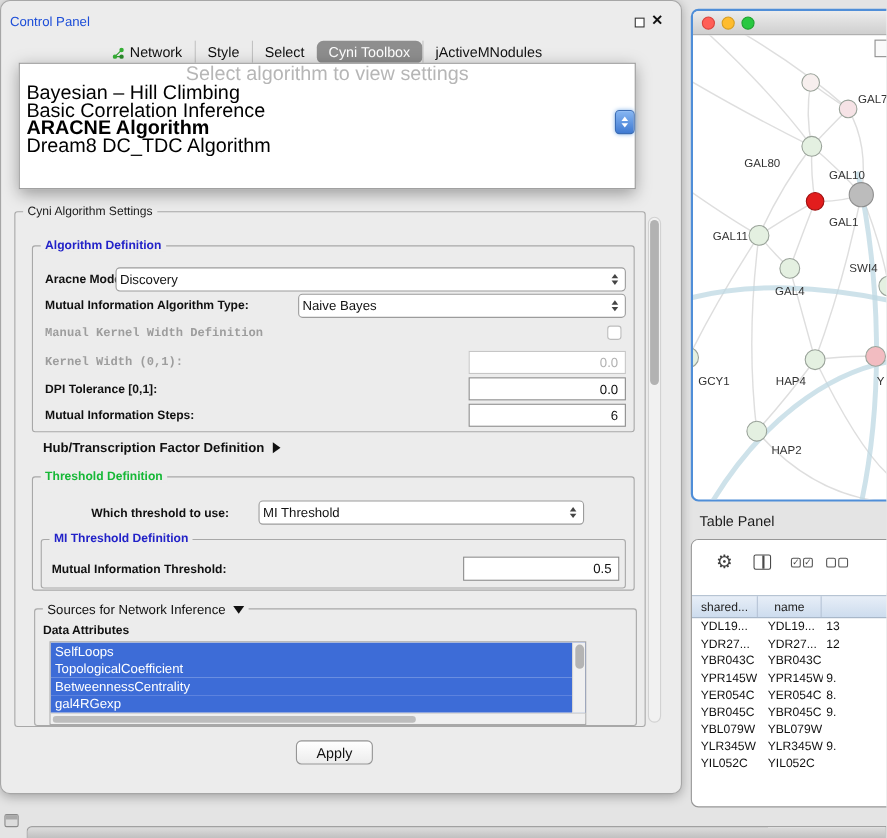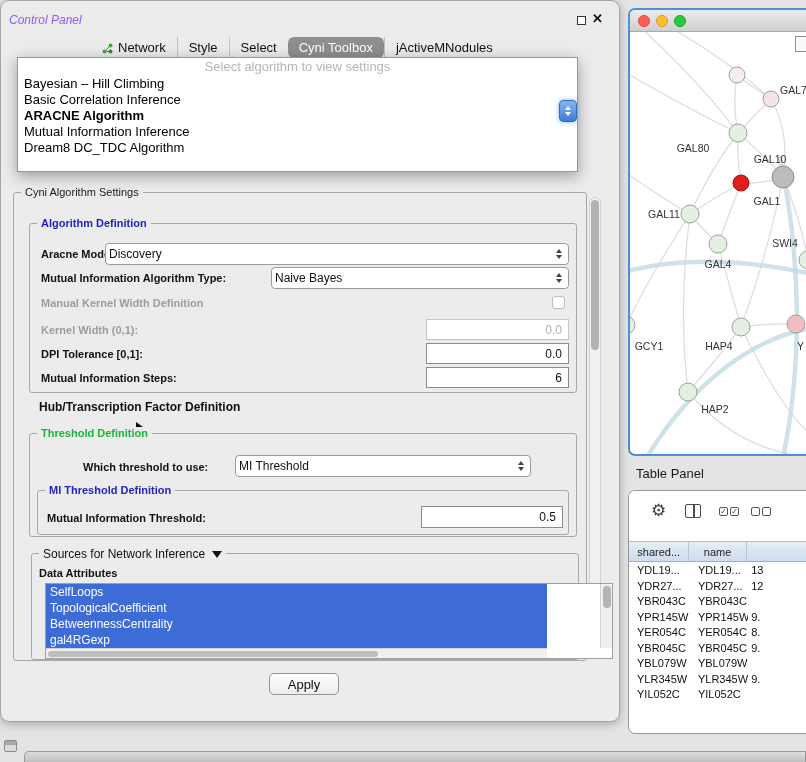--- a/index.html
+++ b/index.html
@@ -4,72 +4,72 @@
 <style>
   * { margin:0; padding:0; box-sizing:border-box; }
   html,body { background:#e6e6e6; }
   #screen { position:relative; width:806px; height:762px; background:#e4e4e4;
             font-family:"Liberation Sans", sans-serif; overflow:hidden; color:#111; }
   .abs { position:absolute; }
 
   
   .cpanel { left:0; top:8; width:620px; height:722px; background:#ececec;
             border:1px solid #a6a6a6; border-radius:9px; box-shadow:0 2px 10px rgba(0,0,0,.28); }
-  .cp-title { left:8px; top:12px; font-size:12px; color:#8b5cf6;font-style:italic; }
+  .cp-title { left:8px; top:12px; font-size:12px; color:#1d4ed8; }
   .win-restore { left:576px; top:15px; width:9px; height:9px; border:1.5px solid #333; background:#fff; }
   .win-close { left:591px; top:10px; font-size:13px; font-weight:bold; color:#111; }
 
   .tabs { display:flex; align-items:center; font-size:13px; }
   .tabs-top { left:90px; top:35px; height:23px; }
   .tabs-bottom { left:144px; top:706px; height:23px; }
   .tab { padding:3px 11px; display:flex; align-items:center; gap:5px; color:#111; white-space:nowrap; }
   .tab:not(.sel):not(:first-child) { border-left:1px solid #c2c2c2; }
   .tab.sel { background:#8e8e8e; color:#fff; border-radius:6px; border-left:none; }
   .net-ic { display:inline-block; width:11px; height:11px; }
 
   
   .popup { left:17px; top:57px; width:561px; height:115px; background:#fff; z-index:25;
-           border:1px solid #979797; box-shadow:0 4px 14px rgba(0,0,0,.35); font-size:13px; }
+           border:1px solid #979797; box-shadow:0 4px 14px rgba(0,0,0,.35); font-size:18px; }
   .popup .ph { text-align:center; color:#b6b6b6; height:18px; line-height:18px; }
   .popup .item { height:16px; line-height:16px; padding:0 6px; color:#000; }
   .popup .item.bold { font-weight:bold; }
   .combo-cap { left:559px; top:100px; width:18px; height:22px; z-index:30; border-radius:4px;
                background:linear-gradient(#86b6f2,#3f7ad2); border:1px solid #3a6cb4;
                box-shadow:0 0 4px #7fb0e8; display:flex; flex-direction:column;
                align-items:center; justify-content:center; gap:2px; }
   .cap-tri-up { width:0;height:0;border-left:3px solid transparent;border-right:3px solid transparent;border-bottom:4px solid #fff; }
   .cap-tri-dn { width:0;height:0;border-left:3px solid transparent;border-right:3px solid transparent;border-top:4px solid #fff; }
 
   
   .group { border:1px solid #a8a8a8; border-radius:3px; }
   .group-label { background:#ececec; padding:0 4px; font-size:11px; white-space:nowrap; }
   .lbl-plain { color:#1a1a1a; font-size:11px; }
   .lbl-blue { color:#2222c8; font-weight:bold; }
   .lbl-green { color:#17b837; font-weight:bold; }
 
   .flabel { font-size:11px; font-weight:bold; color:#111; white-space:nowrap; }
-  .flabel.dis { color:#9d9d9d; }
+  .flabel.dis { color:#9d9d9d;font-family:Liberation Mono, monospace; }
 
   .combo { background:#fff; border:1px solid #9c9c9c; border-radius:4px; font-size:12px;
            display:flex; align-items:center; padding-left:3px; }
   .stepper { position:absolute; right:6px; top:50%; transform:translateY(-50%); display:flex; flex-direction:column; gap:2px; }
   .tri-up { width:0;height:0;border-left:3.5px solid transparent;border-right:3.5px solid transparent;border-bottom:4.5px solid #444; }
   .tri-dn { width:0;height:0;border-left:3.5px solid transparent;border-right:3.5px solid transparent;border-top:4.5px solid #444; }
 
   .field { background:#fff; border:1px solid #8b8b8b; font-size:12px; display:flex;
            align-items:center; justify-content:flex-end; padding-right:6px; }
   .field.dis { border-color:#c6c6c6; color:#b2b2b2; }
 
   .cbx { width:13px; height:13px; background:#fff; border:1px solid #bdbdbd; border-radius:3px; }
 
   .tri-right { width:0;height:0;border-top:5px solid transparent;border-bottom:5px solid transparent;border-left:7px solid #111; display:inline-block; }
   .tri-down  { width:0;height:0;border-left:5px solid transparent;border-right:5px solid transparent;border-top:7px solid #111; display:inline-block; }
 
   
-  .attr-list { left:44px; top:582px; width:568px; height:76px; background:#fff; border:1px solid #a0a0a0; overflow:hidden; }
+  .attr-list { left:44px; top:582px; width:488px; height:76px; background:#fff; border:1px solid #a0a0a0; overflow:hidden; }
   .attr-rows { position:absolute; left:0; top:0; width:501px; }
   .attr-row { height:16px; line-height:16px; font-size:12px; padding-left:4px; background:#3d6cd7; color:#fff; white-space:nowrap; }
   .attr-vtrack { position:absolute; right:0; top:0; width:12px; height:64px; background:#f0f0f0; border-left:1px solid #d4d4d4; }
   .attr-vthumb { position:absolute; left:1.5px; top:2px; width:8px; height:22px; background:#b4b4b4; border-radius:4px; }
   .attr-htrack { position:absolute; left:0; bottom:0; width:501px; height:10px; background:#f0f0f0; border-top:1px solid #d4d4d4; }
   .attr-hthumb { position:absolute; left:2px; top:1.5px; width:330px; height:6px; background:#bdbdbd; border-radius:3px; }
 
   .scroll-track { left:588px; top:196px; width:12px; height:460px; background:#f1f1f1; border:1px solid #d2d2d2; border-radius:6px; }
   .scroll-thumb { position:absolute; left:1px; top:2px; width:8px; height:150px; background:#b2b2b2; border-radius:4px; }
 
@@ -180,21 +180,21 @@
 
     <div class="abs flabel dis" style="left:40px;top:323px;">Kernel Width (0,1):</div>
     <div class="abs field dis" style="left:425px;top:318px;width:143px;height:21px;">0.0</div>
 
     <div class="abs flabel" style="left:40px;top:347px;">DPI Tolerance [0,1]:</div>
     <div class="abs field" style="left:425px;top:342px;width:143px;height:21px;">0.0</div>
 
     <div class="abs flabel" style="left:40px;top:371px;">Mutual Information Steps:</div>
     <div class="abs field" style="left:425px;top:366px;width:143px;height:21px;">6</div>
 
-    <div class="abs" style="left:38px;top:399px;font-size:12px;font-weight:bold;display:flex;align-items:center;gap:8px;flex-direction:column;">
+    <div class="abs" style="left:38px;top:399px;font-size:12px;font-weight:bold;display:flex;align-items:center;gap:8px;">
       <span>Hub/Transcription Factor Definition</span>
       <span class="tri-right"></span>
     </div>
 
     <div class="abs group" style="left:28px;top:432px;width:548px;height:104px;"></div>
     <div class="abs group-label lbl-green" style="left:36px;top:426px;">Threshold Definition</div>
 
     <div class="abs flabel" style="left:82px;top:460px;">Which threshold to use:</div>
     <div class="abs combo" style="left:234px;top:454px;width:296px;height:22px;">
       <span>MI Threshold</span>
@@ -234,21 +234,20 @@
     <div class="abs apply-btn">Apply</div>
 
   </div>
 
   <div class="abs popup">
     <div class="ph">Select algorithm to view settings</div>
     <div id="popupItems">
         <div class="item">Bayesian – Hill Climbing</div>
         <div class="item">Basic Correlation Inference</div>
         <div class="item bold">ARACNE Algorithm</div>
-        <div class="item">Mutual Information Inference</div>
         <div class="item">Dream8 DC_TDC Algorithm</div>
       </div>
   </div>
   <div class="abs combo-cap">
     <span class="cap-tri-up"></span>
     <span class="cap-tri-dn"></span>
   </div>
 
   <div class="abs netwin">
     <div class="net-titlebar">

